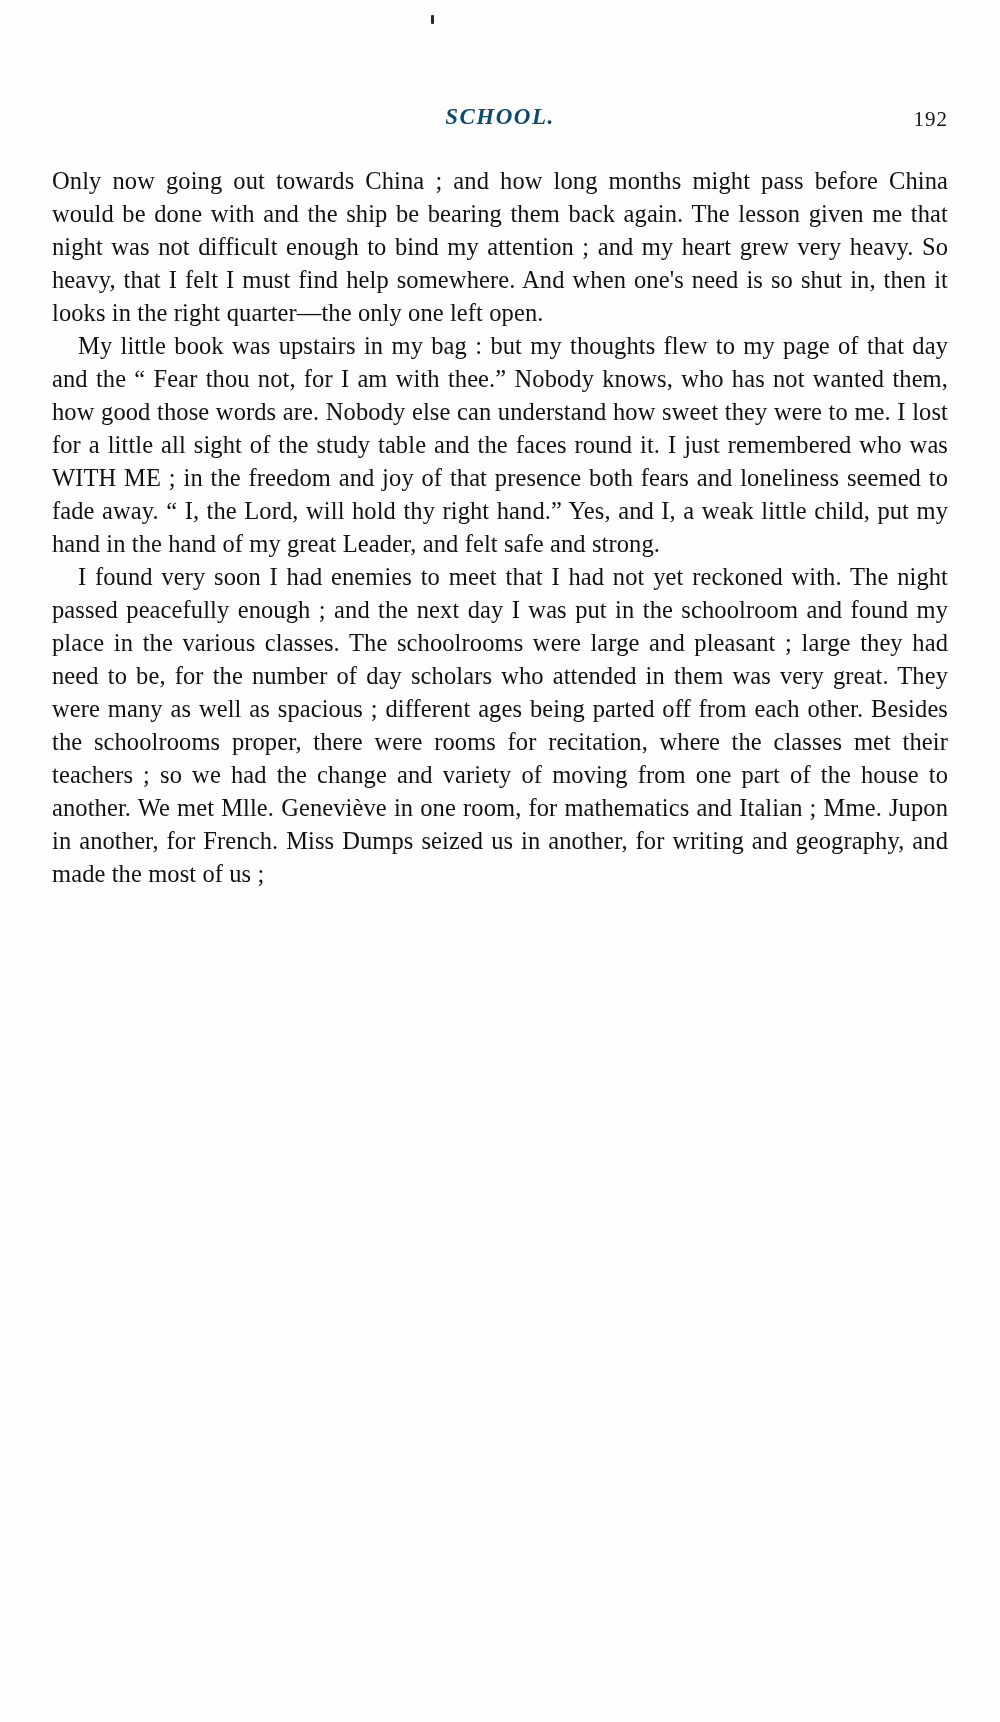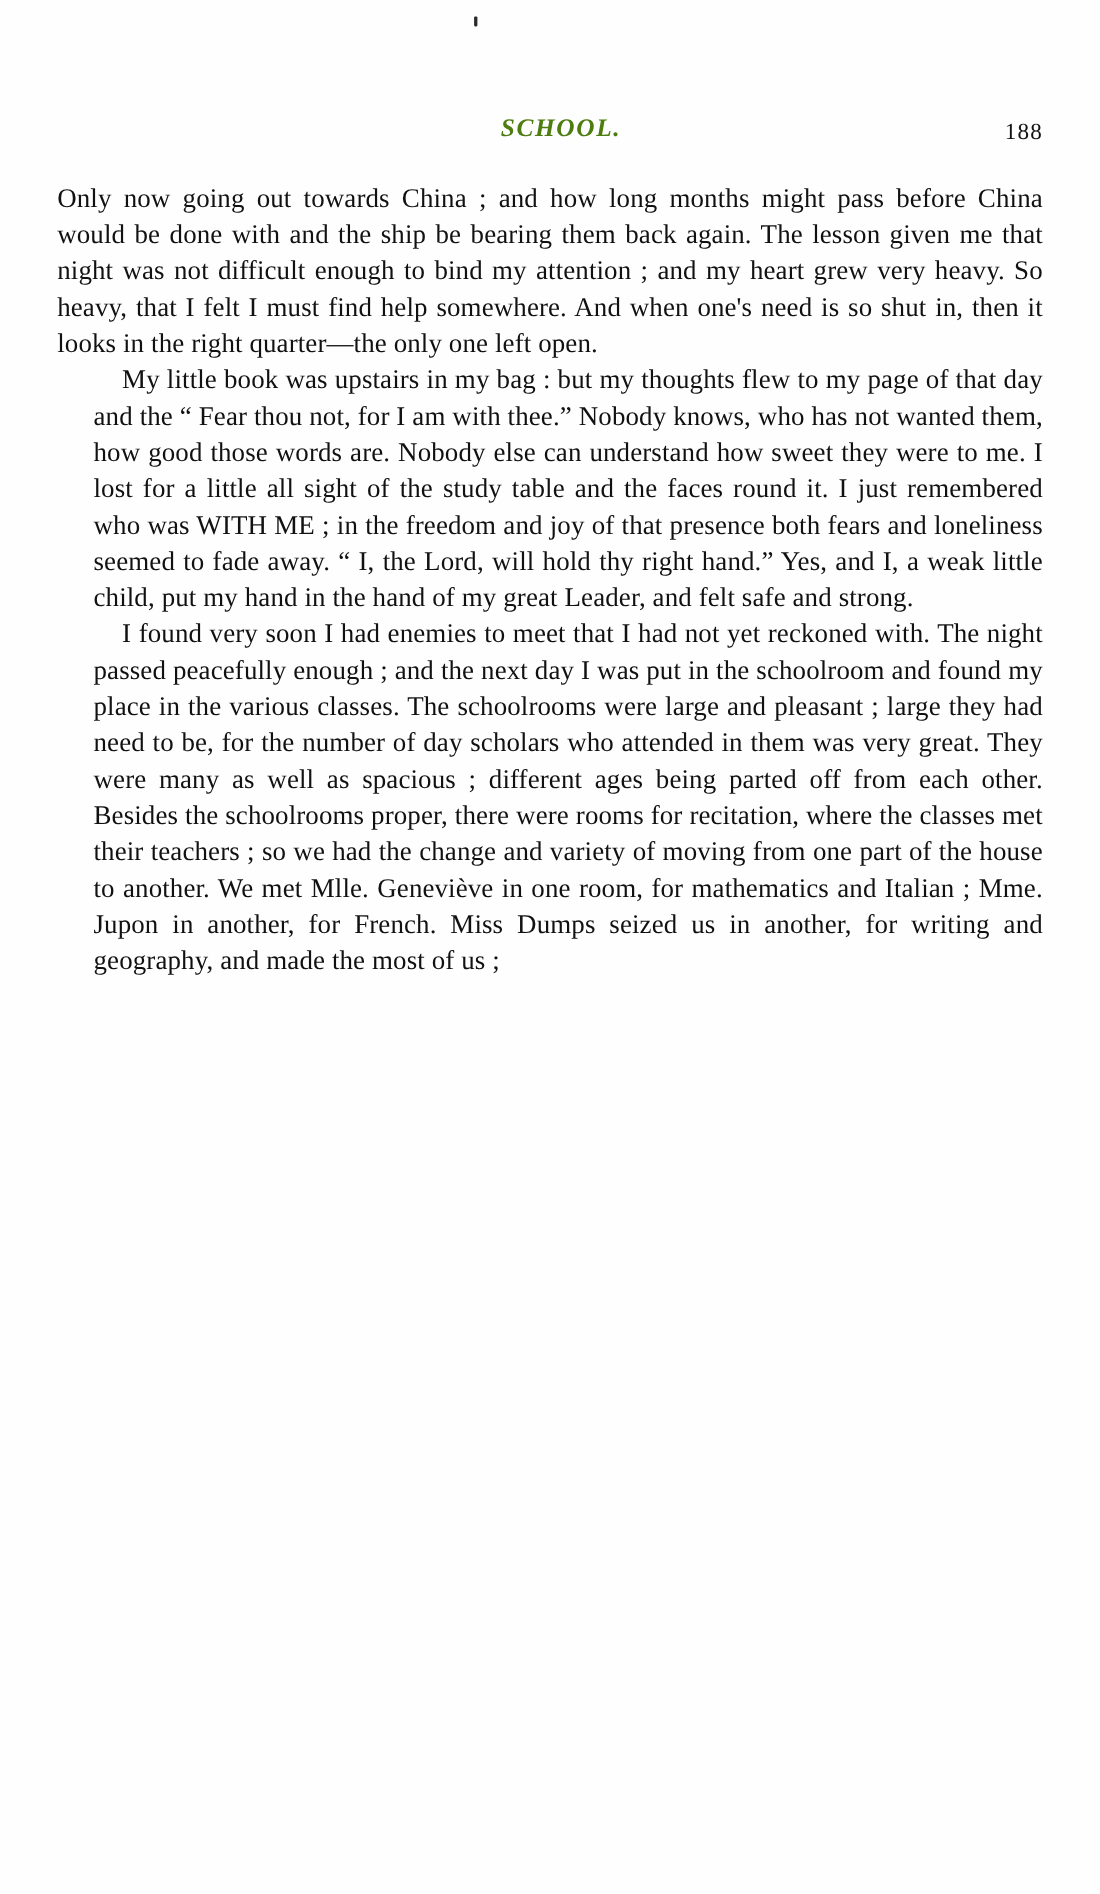--- a/index.html
+++ b/index.html
@@ -34,29 +34,29 @@
   }
   .header {
     position: absolute;
     left: 52px;
     top: 104px;
     width: 896px;
     height: 34px;
   }
   .running-title {
     position: absolute;
-    left: 10px;
+    left: 0;
     top: 0;
     width: 100%;
     text-align: center;
     font-style: italic;
     font-weight: bold;
     font-size: 23px;
     letter-spacing: 1.5px;
-    color: #4d7c0f;
+    color: #0c4a6e;
   }
   .folio {
     position: absolute;
     right: 0;
     top: 3px;
     font-size: 21px;
     letter-spacing: 1px;
     color: #121212;
     font-variant: small-caps;
   }
@@ -73,33 +73,32 @@
     text-align: justify;
     text-justify: inter-word;
     color: #111111;
     letter-spacing: 0.1px;
   }
   .para.indent {
     text-indent: 26px;
   }
   .para + .para {
     margin-top: 0px;
-    margin-left: 33px;
   }
 </style>
 </head>
 <body>
 
 <div class="page">
 
   <div class="top-mark"></div>
 
   <div class="header">
     <div class="running-title">SCHOOL.</div>
-    <div class="folio">188</div>
+    <div class="folio">192</div>
   </div>
 
   <div class="body-text">
     <p class="para">Only now going out towards China ; and how long months might pass before China would be done with and the ship be bearing them back again.   The lesson given me that night was not difficult enough to bind my attention ; and my heart grew very heavy.   So heavy, that I felt I must find help somewhere. And when one's need is so shut in, then it looks in the right quarter—the only one left open.</p>
     <p class="para indent">My little book was upstairs in my bag : but my thoughts flew to my page of that day and the “ Fear thou not, for I am with thee.”   Nobody knows, who has not wanted them, how good those words are.   Nobody else can understand how sweet they were to me.   I lost for a little all sight of the study table and the faces round it.   I just remembered who was WITH ME ; in the freedom and joy of that presence both fears and loneliness seemed to fade away.   “ I, the Lord, will hold thy right hand.” Yes, and I, a weak little child, put my hand in the hand of my great Leader, and felt safe and strong.</p>
     <p class="para indent">I found very soon I had enemies to meet that I had not yet reckoned with.   The night passed peacefully enough ; and the next day I was put in the schoolroom and found my place in the various classes.   The schoolrooms were large and pleasant ; large they had need to be, for the number of day scholars who attended in them was very great.   They were many as well as spacious ; different ages being parted off from each other.   Besides the schoolrooms proper, there were rooms for recitation, where the classes met their teachers ; so we had the change and variety of moving from one part of the house to another.   We met Mlle. Geneviève in one room, for mathematics and Italian ; Mme. Jupon in another, for French.   Miss Dumps seized us in another, for writing and geography, and made the most of us ;</p>
   </div>
 
 </div>
 

